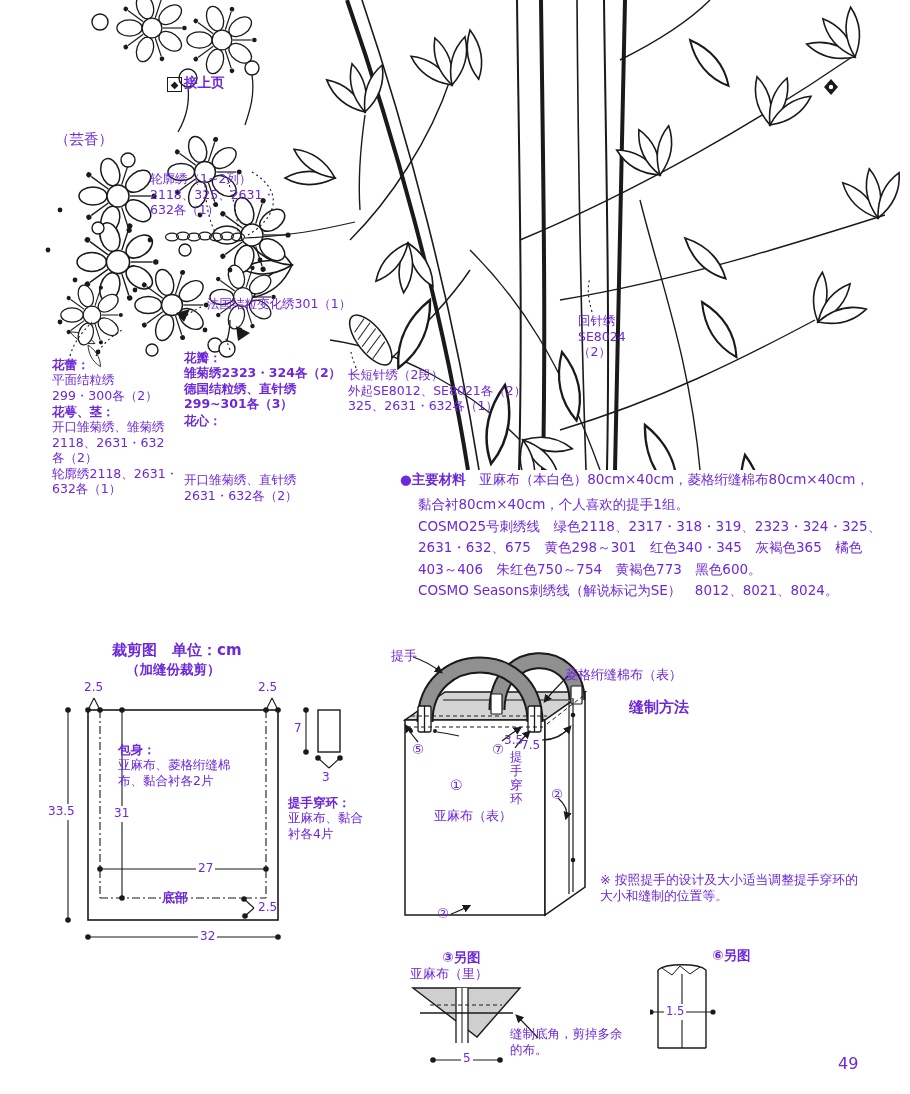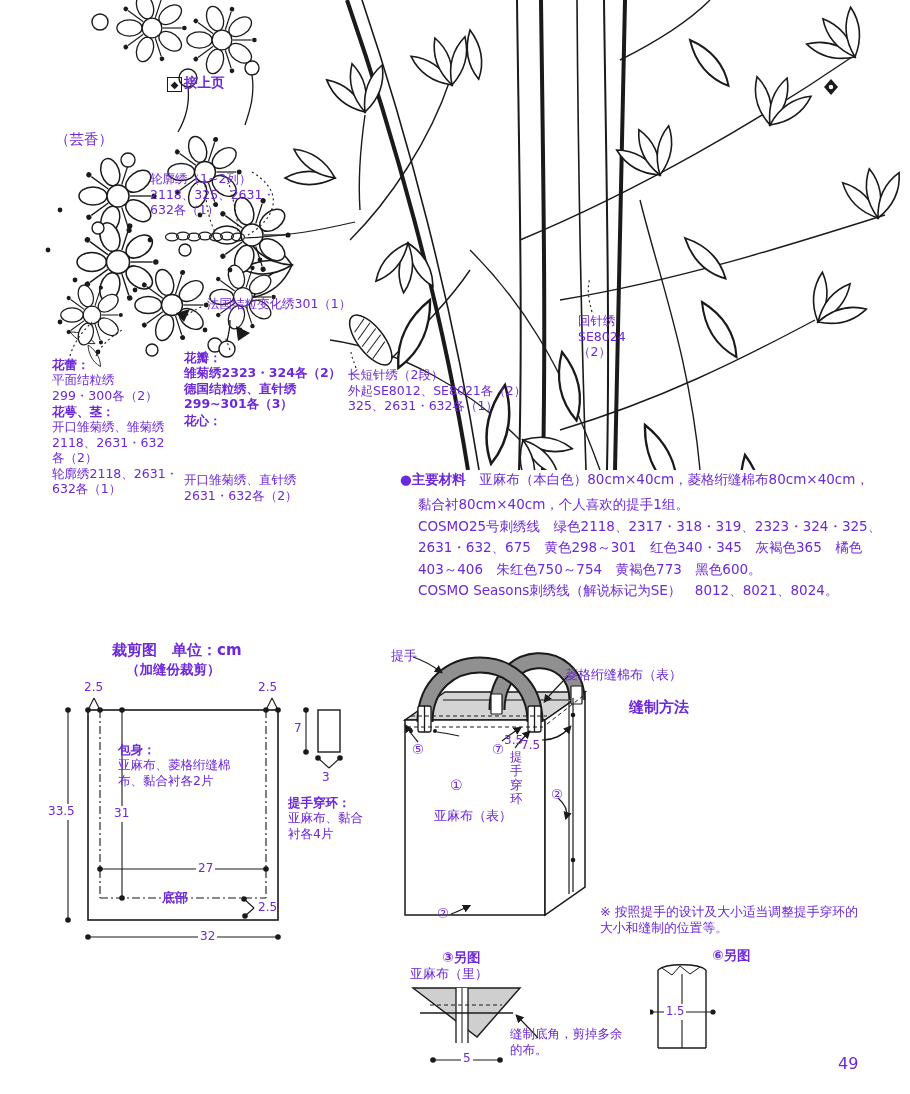--- a/index.html
+++ b/index.html
@@ -425,21 +425,21 @@
   <div class="lb vert" style="left:510px;top:750px;font-size:12.5px;line-height:14px;">提
 手
 穿
 环</div>
   <div class="lb" style="left:450px;top:778px;font-size:14px;">①</div>
   <div class="lb" style="left:434px;top:808px;font-size:13px;text-align:center;">亚麻布（表）</div>
   <div class="lb" style="left:551px;top:787px;font-size:13.5px;">②</div>
   <div class="lb" style="left:437px;top:906px;font-size:13.5px;">②</div>
 
   <div class="lb b" style="left:629px;top:700px;font-size:15px;">缝制方法</div>
-  <div class="lb" style="left:600px;top:872px;font-size:12.8px;line-height:16.3px;width:310px;margin-top:32px;">※ 按照提手的设计及大小适当调整提手穿环的
+  <div class="lb" style="left:600px;top:872px;font-size:12.8px;line-height:16.3px;width:310px;">※ 按照提手的设计及大小适当调整提手穿环的
 大小和缝制的位置等。</div>
 
   <svg style="left:390px;top:950px" width="230" height="130" viewBox="0 0 230 130">
     <defs>
       <marker id="ah4" markerWidth="7" markerHeight="7" refX="5" refY="3.5" orient="auto">
         <path d="M0 0 L7 3.5 L0 7 Z" fill="#1a1a1a"></path>
       </marker>
     </defs>
     <polygon points="23,38 130,38 87,87" fill="#cfcfcf" stroke="#1a1a1a" stroke-width="1.4"></polygon>
     <rect x="66" y="38" width="12" height="55" fill="#fff"></rect>

